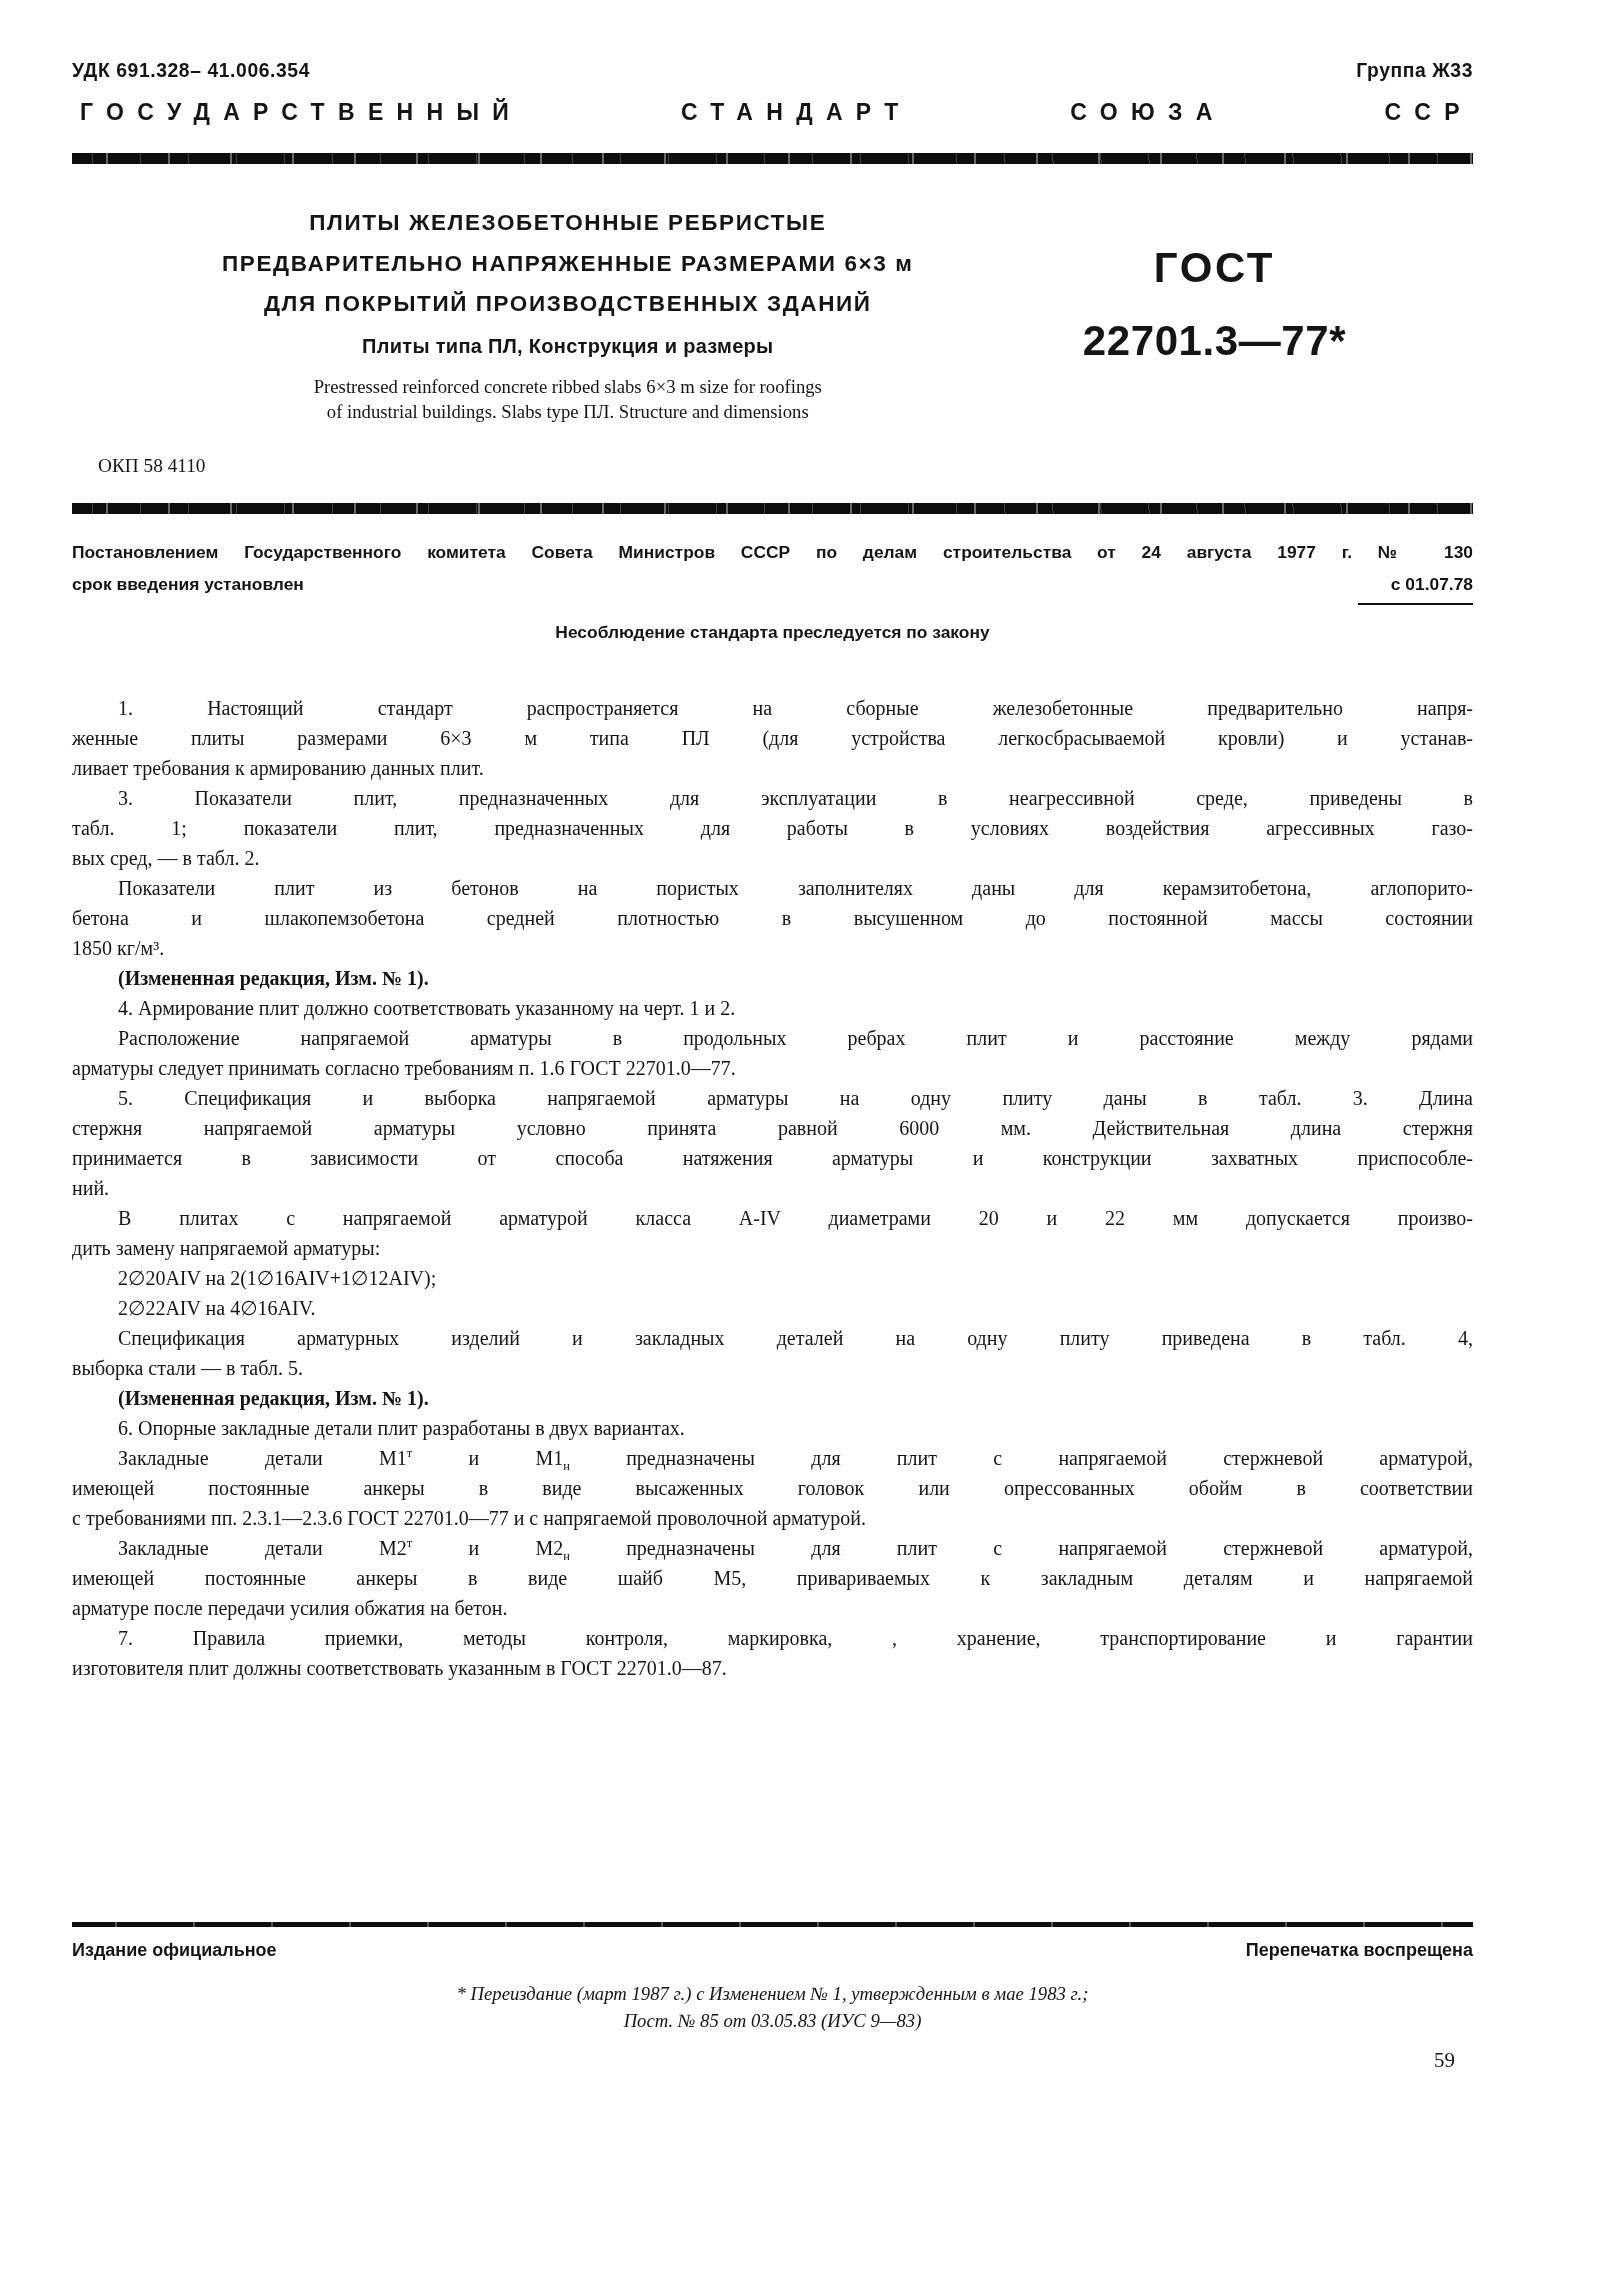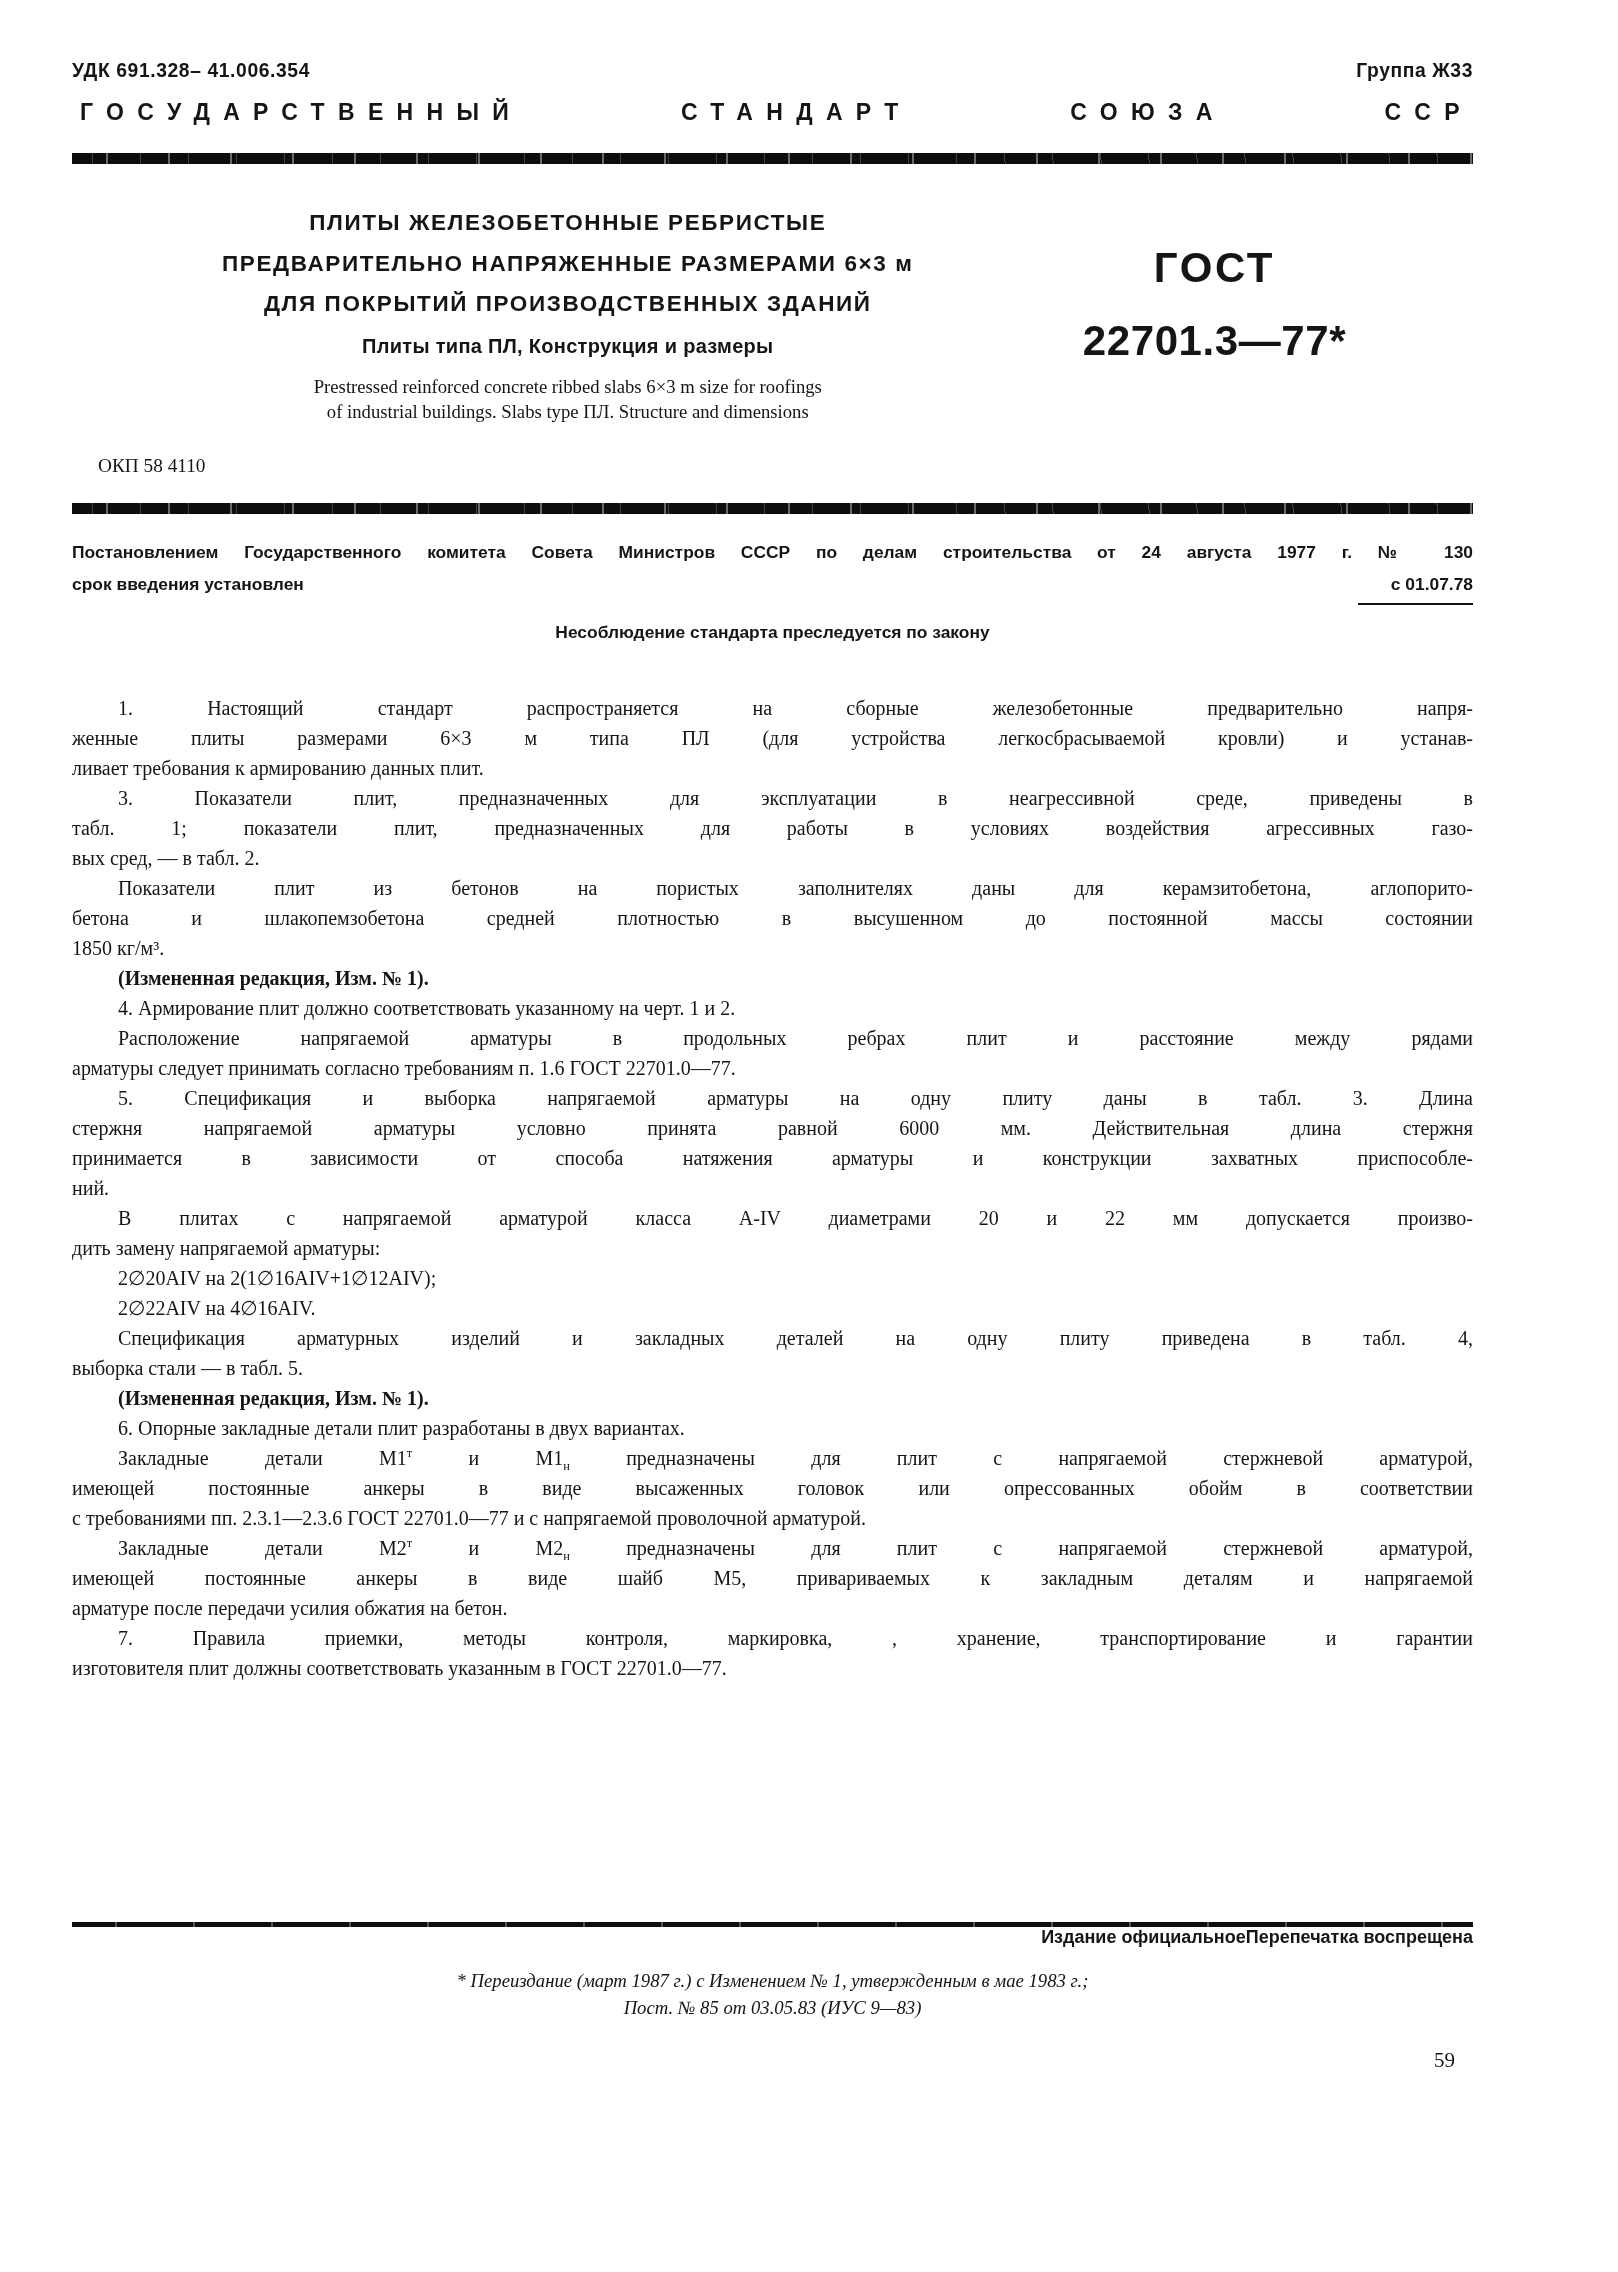--- a/index.html
+++ b/index.html
@@ -60,21 +60,21 @@
   .para.bold { font-weight:700; }
   .bline.jline { text-align:justify; text-align-last:justify; }
   .bline.lline { text-align:left; }
   .bline.indent { text-indent:46px; }
   sup, sub { font-size:0.62em; line-height:0; }
 
   
   .footer { position:absolute; left:72px; width:1401px; top:1922px; }
   .footer-rule { height:5.2px; background:#0d0d0d;
     background-image:repeating-linear-gradient(90deg, transparent 0 43px, rgba(255,255,255,.3) 43px 45px, transparent 45px 78px); }
-  .footer-labels { display:flex; justify-content:flex-end; 
+  .footer-labels { display:flex; justify-content:space-between; margin-top:13px;
     font:700 18px "Liberation Sans", sans-serif; }
   .footer-note { margin-top:19.3px; text-align:center;
     font:italic 400 18.7px/27px "Liberation Serif", serif; }
   .page-number { position:absolute; right:18px; top:126px; font:21px "Liberation Serif", serif; }
 </style>
 </head>
 <body>
 
 <div class="page">
   <div class="content">
@@ -175,21 +175,21 @@
           <div class="bline jline">имеющей постоянные анкеры в виде высаженных головок или опрессованных обойм в соответствии</div>
           <div class="bline lline">с требованиями пп. 2.3.1—2.3.6 ГОСТ 22701.0—77 и с напрягаемой проволочной арматурой.</div>
         </div>
         <div class="para">
           <div class="bline jline indent">Закладные детали М2<sup>т</sup> и М2<sub>н</sub> предназначены для плит с напрягаемой стержневой арматурой,</div>
           <div class="bline jline">имеющей постоянные анкеры в виде шайб М5, привариваемых к закладным деталям и напрягаемой</div>
           <div class="bline lline">арматуре после передачи усилия обжатия на бетон.</div>
         </div>
         <div class="para">
           <div class="bline jline indent">7. Правила приемки, методы контроля, маркировка, , хранение, транспортирование и гарантии</div>
-          <div class="bline lline">изготовителя плит должны соответствовать указанным в ГОСТ 22701.0—77.</div>
+          <div class="bline lline">изготовителя плит должны соответствовать указанным в ГОСТ 22701.0—87.</div>
         </div>
       </div>
   </div>
 
   <div class="footer">
     <div class="footer-rule"></div>
     <div class="footer-labels">
       <span>Издание официальное</span>
       <span>Перепечатка воспрещена</span>
     </div>

